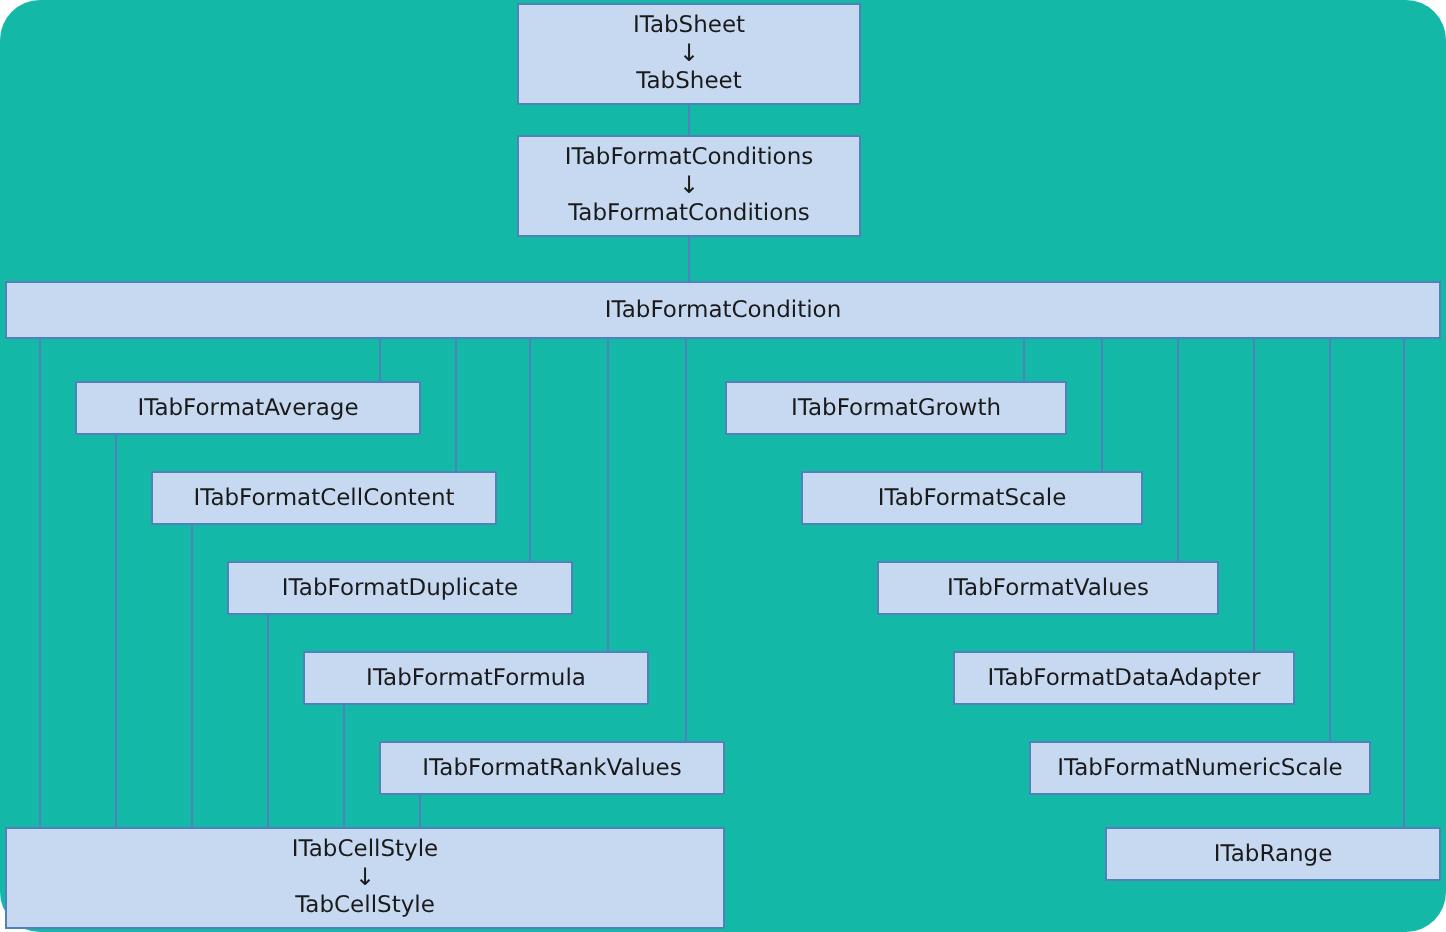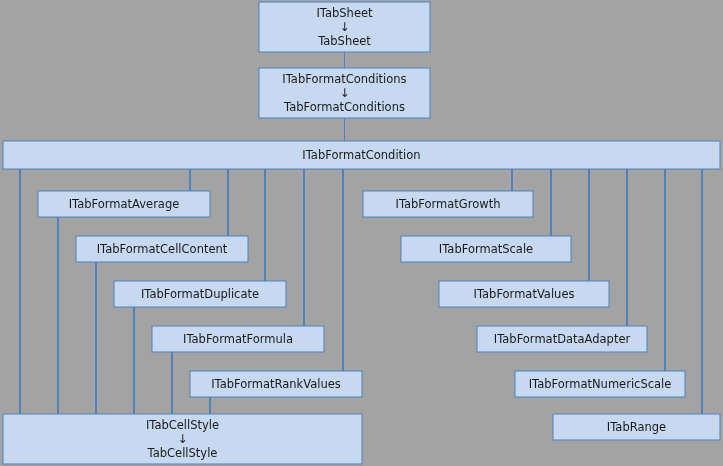--- a/index.html
+++ b/index.html
@@ -10,21 +10,22 @@
   body {
     width: 723px;
     height: 466px;
     overflow: hidden;
     font-family: "DejaVu Sans", "Liberation Sans", sans-serif;
   }
   #diagram-root {
     position: relative;
     width: 723px;
     height: 466px;
-    background: #a3a3a3;
+    background: #14b8a6;
+    border-radius: 20px;
   }
   svg#diagram-svg {
     position: absolute;
     left: 0;
     top: 0;
     width: 723px;
     height: 466px;
     display: block;
   }
   .node-box {

